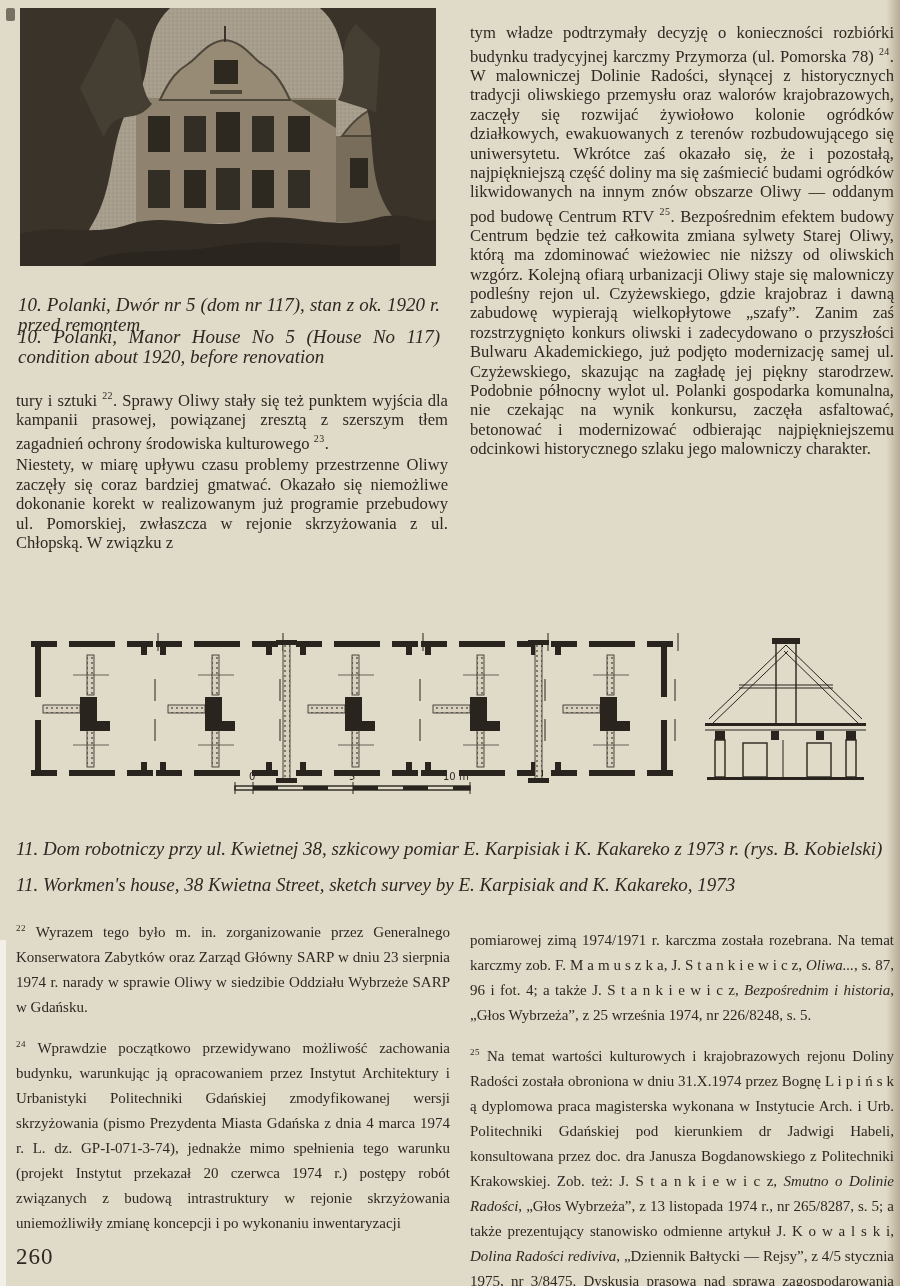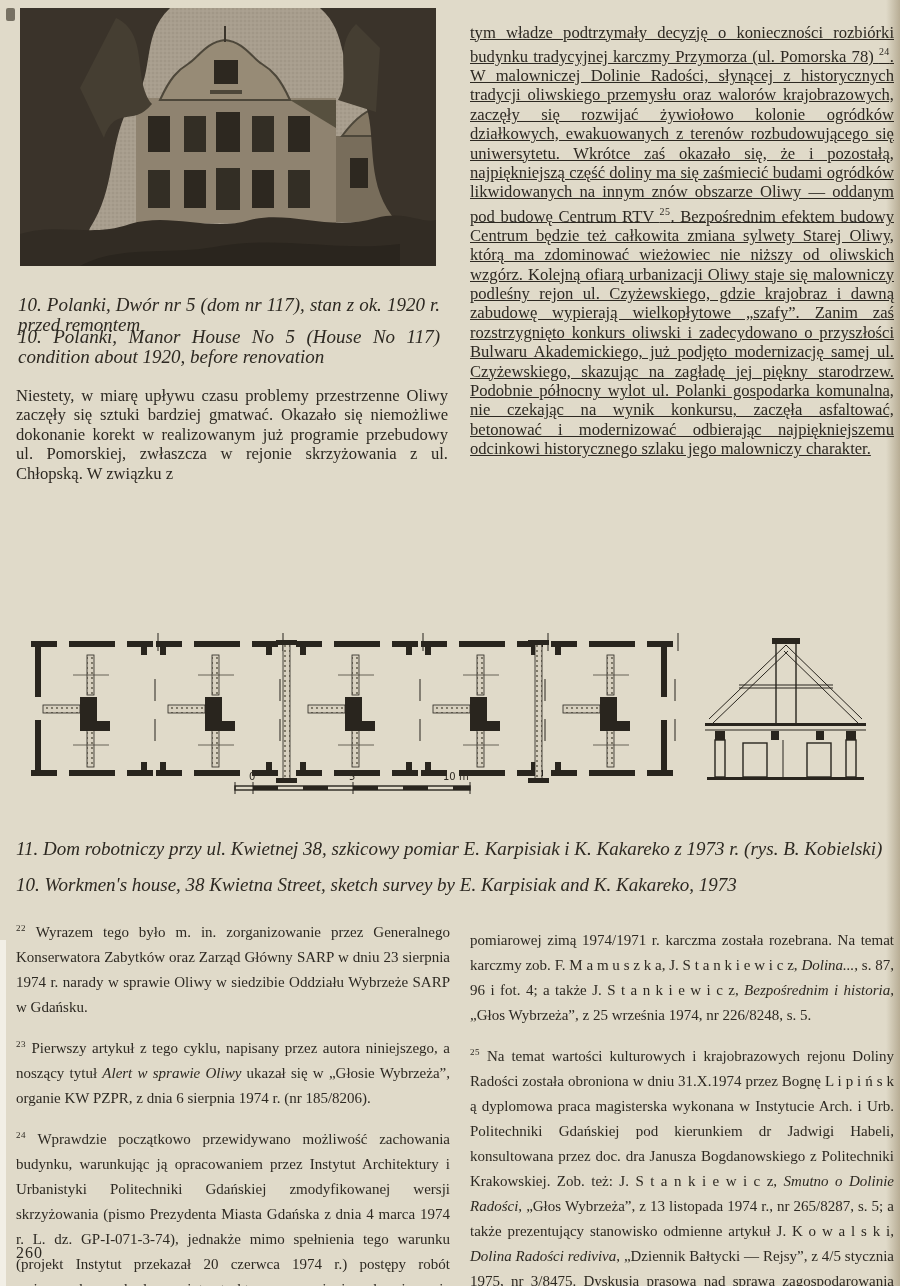--- a/index.html
+++ b/index.html
@@ -16,36 +16,36 @@
 
   .abs{position:absolute;}
   .photo{left:20px;top:8px;width:416px;height:258px;background:#a79d8d;}
   .cap{font-style:italic;font-size:19px;line-height:20px;text-align:justify;}
   .cap10pl{left:18px;top:276px;width:422px;}
   .cap10en{left:18px;top:308px;width:422px;}
 
   .bodytext{font-size:16.6px;line-height:19.4px;text-align:justify;}
   .leftbody{left:16px;top:386px;width:432px;}
   .leftbody p{margin:0 0 2px 0;}
-  .rightcol{left:470px;top:6px;width:424px;text-decoration:underline;}
+  .rightcol{left:470px;top:6px;width:424px;}
 
   .fig11{left:25px;top:616px;width:865px;height:198px;}
 
   .cap11pl{left:16px;top:820px;width:876px;}
   .cap11en{left:16px;top:856px;width:876px;}
 
   .fn{font-size:15px;line-height:25px;text-align:justify;}
   .fnleft{left:16px;top:916px;width:434px;}
   .fnright{left:470px;top:928px;width:424px;}
   .fn p{margin:0 0 12px 0;}
 
   .s-sup{vertical-align:super;font-size:0.6em;letter-spacing:.5px;}
   .s-i{font-style:italic;}
 
-  .pagenum{left:16px;top:1244px;font-size:16px;letter-spacing:1px;}
+  .pagenum{left:16px;top:1244px;font-size:23px;letter-spacing:1px;}
 
   svg text{font-family:"DejaVu Sans",sans-serif;fill:#2d2922;}
   .wl{fill:#29251e;}
   .ln{stroke:#29251e;stroke-width:1;}
   .thin{stroke:#4a453a;stroke-width:0.8;}
   .outl{fill:none;stroke:#29251e;stroke-width:1.4;}
 </style>
 </head>
 <body>
 
@@ -100,21 +100,22 @@
 
     <path d="M0,258 L0,226 C40,214 70,230 110,216 C150,204 190,224 230,212 C270,202 310,224 356,210 C386,202 402,216 416,212 L416,258 Z" fill="#322c24"></path>
     <path d="M60,258 C100,236 150,248 200,238 C260,228 320,244 380,236 L380,258 Z" fill="#2a251e"></path>
   </svg>
 </div>
 
 <p class="abs cap cap10pl">10. Polanki, Dwór nr 5 (dom nr 117), stan z ok. 1920 r. przed remontem</p>
 <p class="abs cap cap10en">10. Polanki, Manor House No 5 (House No 117) condition about 1920, before renovation</p>
 
 <div class="abs bodytext leftbody">
-  <p><span>Niestety, w miarę upływu czasu problemy przestrzenne Oliwy zaczęły się sztuki bardziej gmatwać. Okazało się niemożliwe dokonanie korekt w realizowanym już programie przebudowy ul. Pomorskiej, zwłaszcza w rejonie skrzyżowania z ul. Chłopską. W związku z</span></p>
+  <p><span>tury i sztuki </span><span class="s-sup">22</span><span>. Sprawy Oliwy stały się też punktem wyjścia dla kampanii prasowej, powiązanej zresztą z szerszym tłem zagadnień ochrony środowiska kulturowego </span><span class="s-sup">23</span><span>.</span></p>
+  <p><span>Niestety, w miarę upływu czasu problemy przestrzenne Oliwy zaczęły się coraz bardziej gmatwać. Okazało się niemożliwe dokonanie korekt w realizowanym już programie przebudowy ul. Pomorskiej, zwłaszcza w rejonie skrzyżowania z ul. Chłopską. W związku z</span></p>
 </div>
 
 <div class="abs bodytext rightcol">
   <p><span>tym władze podtrzymały decyzję o konieczności rozbiórki budynku tradycyjnej karczmy Przymorza (ul. Pomorska 78) </span><span class="s-sup">24</span><span>. W malowniczej Dolinie Radości, słynącej z historycznych tradycji oliwskiego przemysłu oraz walorów krajobrazowych, zaczęły się rozwijać żywiołowo kolonie ogródków działkowych, ewakuowanych z terenów rozbudowującego się uniwersytetu. Wkrótce zaś okazało się, że i pozostałą, najpiękniejszą część doliny ma się zaśmiecić budami ogródków likwidowanych na innym znów obszarze Oliwy — oddanym pod budowę Centrum RTV </span><span class="s-sup">25</span><span>. Bezpośrednim efektem budowy Centrum będzie też całkowita zmiana sylwety Starej Oliwy, którą ma zdominować wieżowiec nie niższy od oliwskich wzgórz. Kolejną ofiarą urbanizacji Oliwy staje się malowniczy podleśny rejon ul. Czyżewskiego, gdzie krajobraz i dawną zabudowę wypierają wielkopłytowe „szafy”. Zanim zaś rozstrzygnięto konkurs oliwski i zadecydowano o przyszłości Bulwaru Akademickiego, już podjęto modernizację samej ul. Czyżewskiego, skazując na zagładę jej piękny starodrzew. Podobnie północny wylot ul. Polanki gospodarka komunalna, nie czekając na wynik konkursu, zaczęła asfaltować, betonować i modernizować odbierając najpiękniejszemu odcinkowi historycznego szlaku jego malowniczy charakter.</span></p>
 </div>
 
 <div class="abs fig11">
   <svg width="865" height="198" viewBox="0 0 865 198">
     <defs>
       <pattern id="ht" width="5" height="5" patternUnits="userSpaceOnUse">
@@ -212,25 +213,24 @@
       <rect class="wl" x="428" y="170" width="17" height="4"></rect>
       <line class="ln" x1="210" y1="166" x2="210" y2="178"></line>
       <line class="ln" x1="228" y1="166" x2="228" y2="178"></line>
       <line class="ln" x1="328" y1="166" x2="328" y2="178"></line>
       <line class="ln" x1="445" y1="166" x2="445" y2="178"></line>
     </g>
   </svg>
 </div>
 
 <p class="abs cap cap11pl">11. Dom robotniczy przy ul. Kwietnej 38, szkicowy pomiar E. Karpisiak i K. Kakareko z 1973 r. (rys. B. Kobielski)</p>
-<p class="abs cap cap11en">10. Workmen's house, 38 Kwietna Street, sketch survey by E. Karpisiak and K. Kakareko, 1973</p>
+<p class="abs cap cap11en">11. Workmen's house, 38 Kwietna Street, sketch survey by E. Karpisiak and K. Kakareko, 1973</p>
 
 <div class="abs fn fnleft">
   <p><span class="s-sup">22</span><span> Wyrazem tego było m. in. zorganizowanie przez Generalnego Konserwatora Zabytków oraz Zarząd Główny SARP w dniu 23 sierpnia 1974 r. narady w sprawie Oliwy w siedzibie Oddziału Wybrzeże SARP w Gdańsku.</span></p>
-  <p><span class="s-sup">23</span><span> Pierwszy artykuł z tego cyklu, napisany przez autora niniejszego, a noszący tytuł </span><span class="s-i">Alert w sprawie Oliwy</span><span> ukazał się w „Głosie Wybrzeża”, organie KW PZPR, z dnia 6 sierpnia 1974 r. (nr 185/8206).</span></p>
   <p><span class="s-sup">24</span><span> Wprawdzie początkowo przewidywano możliwość zachowania budynku, warunkując ją opracowaniem przez Instytut Architektury i Urbanistyki Politechniki Gdańskiej zmodyfikowanej wersji skrzyżowania (pismo Prezydenta Miasta Gdańska z dnia 4 marca 1974 r. L. dz. GP-I-071-3-74), jednakże mimo spełnienia tego warunku (projekt Instytut przekazał 20 czerwca 1974 r.) postępy robót związanych z budową intrastruktury w rejonie skrzyżowania uniemożliwiły zmianę koncepcji i po wykonaniu inwentaryzacji</span></p>
 </div>
 <div class="abs fn fnright">
-  <p><span>pomiarowej zimą 1974/1971 r. karczma została rozebrana. Na temat karczmy zob. F. M a m u s z k a, J. S t a n k i e w i c z, </span><span class="s-i">Dolina...</span><span>, s. 87, 96 i fot. 4; a także J. S t a n k i e w i c z, </span><span class="s-i">Bezpośrednim i historia</span><span>, „Głos Wybrzeża”, z 25 września 1974, nr 226/8248, s. 5.</span></p>
+  <p><span>pomiarowej zimą 1974/1971 r. karczma została rozebrana. Na temat karczmy zob. F. M a m u s z k a, J. S t a n k i e w i c z, </span><span class="s-i">Oliwa...</span><span>, s. 87, 96 i fot. 4; a także J. S t a n k i e w i c z, </span><span class="s-i">Bezpośrednim i historia</span><span>, „Głos Wybrzeża”, z 25 września 1974, nr 226/8248, s. 5.</span></p>
   <p><span class="s-sup">25</span><span> Na temat wartości kulturowych i krajobrazowych rejonu Doliny Radości została obroniona w dniu 31.X.1974 przez Bognę L i p i ń s k ą dyplomowa praca magisterska wykonana w Instytucie Arch. i Urb. Politechniki Gdańskiej pod kierunkiem dr Jadwigi Habeli, konsultowana przez doc. dra Janusza Bogdanowskiego z Politechniki Krakowskiej. Zob. też: J. S t a n k i e w i c z, </span><span class="s-i">Smutno o Dolinie Radości</span><span>, „Głos Wybrzeża”, z 13 listopada 1974 r., nr 265/8287, s. 5; a także prezentujący stanowisko odmienne artykuł J. K o w a l s k i, </span><span class="s-i">Dolina Radości rediviva</span><span>, „Dziennik Bałtycki — Rejsy”, z 4/5 stycznia 1975, nr 3/8475. Dyskusja prasowa nad sprawą zagospodarowania Doliny Radości wybuchła ponownie — niestety, już poniewczasie — w lipcu i sierpniu 1976 r.</span></p>
 </div>
 
 <div class="abs pagenum">260</div>
 
 </body></html>

